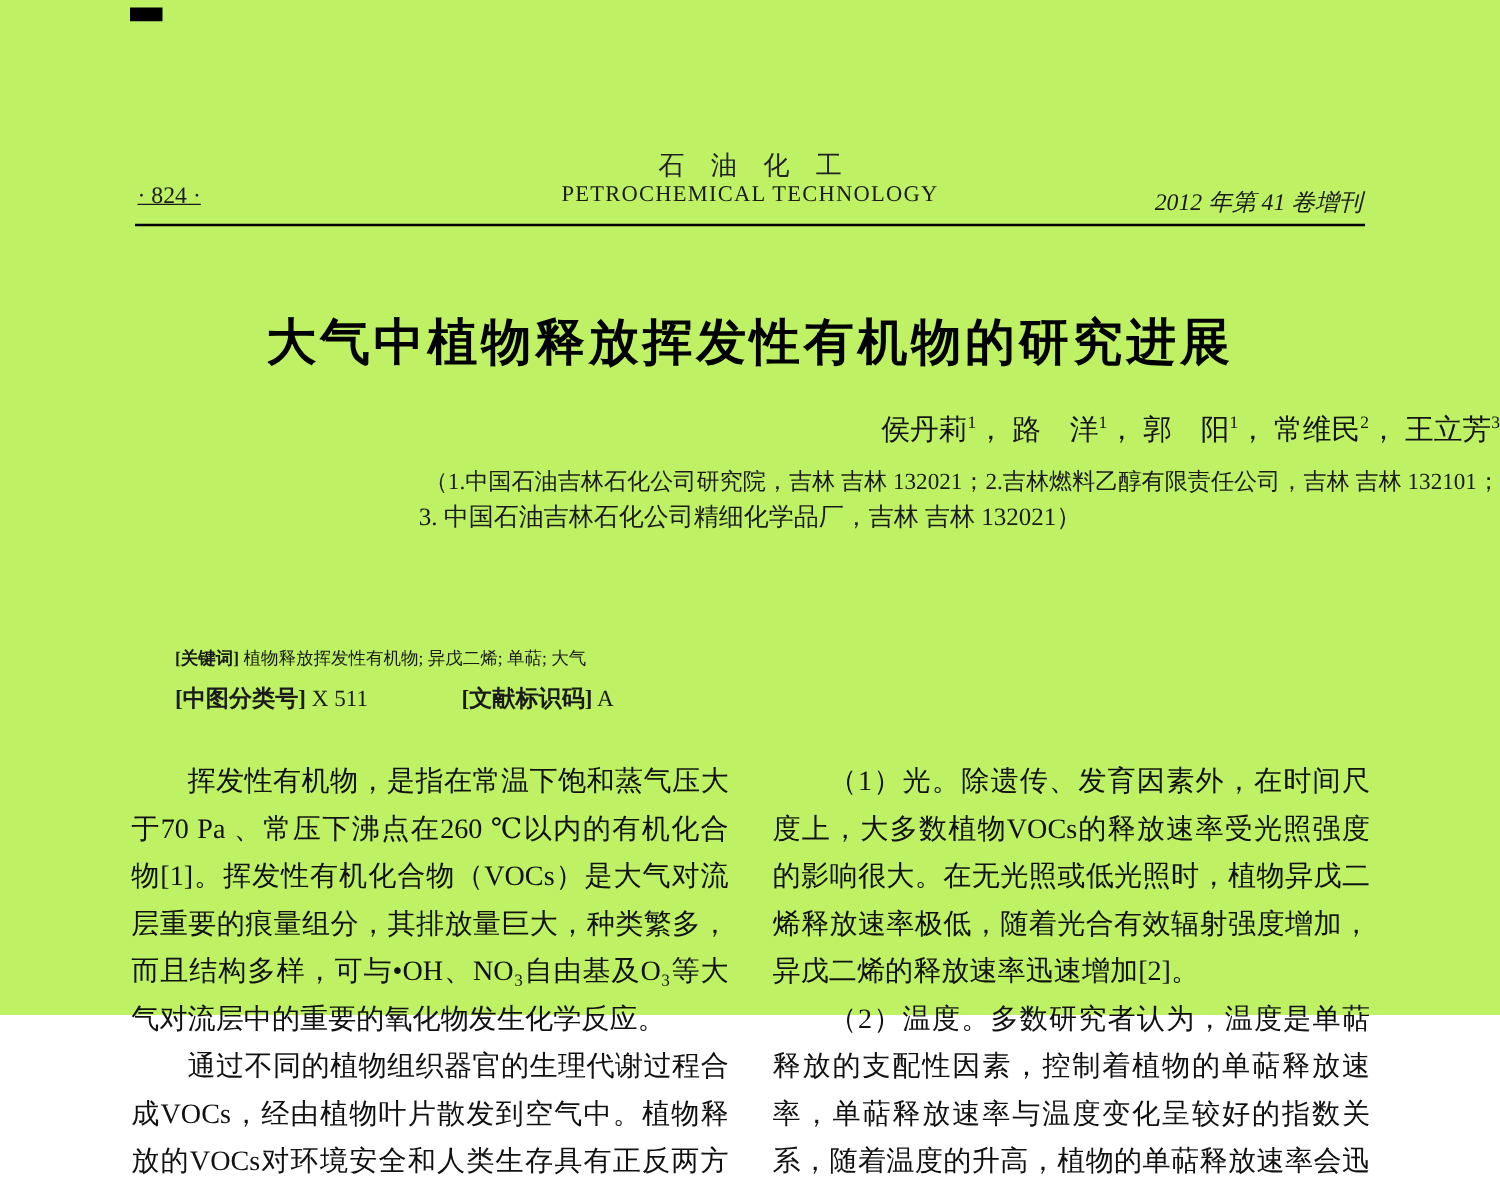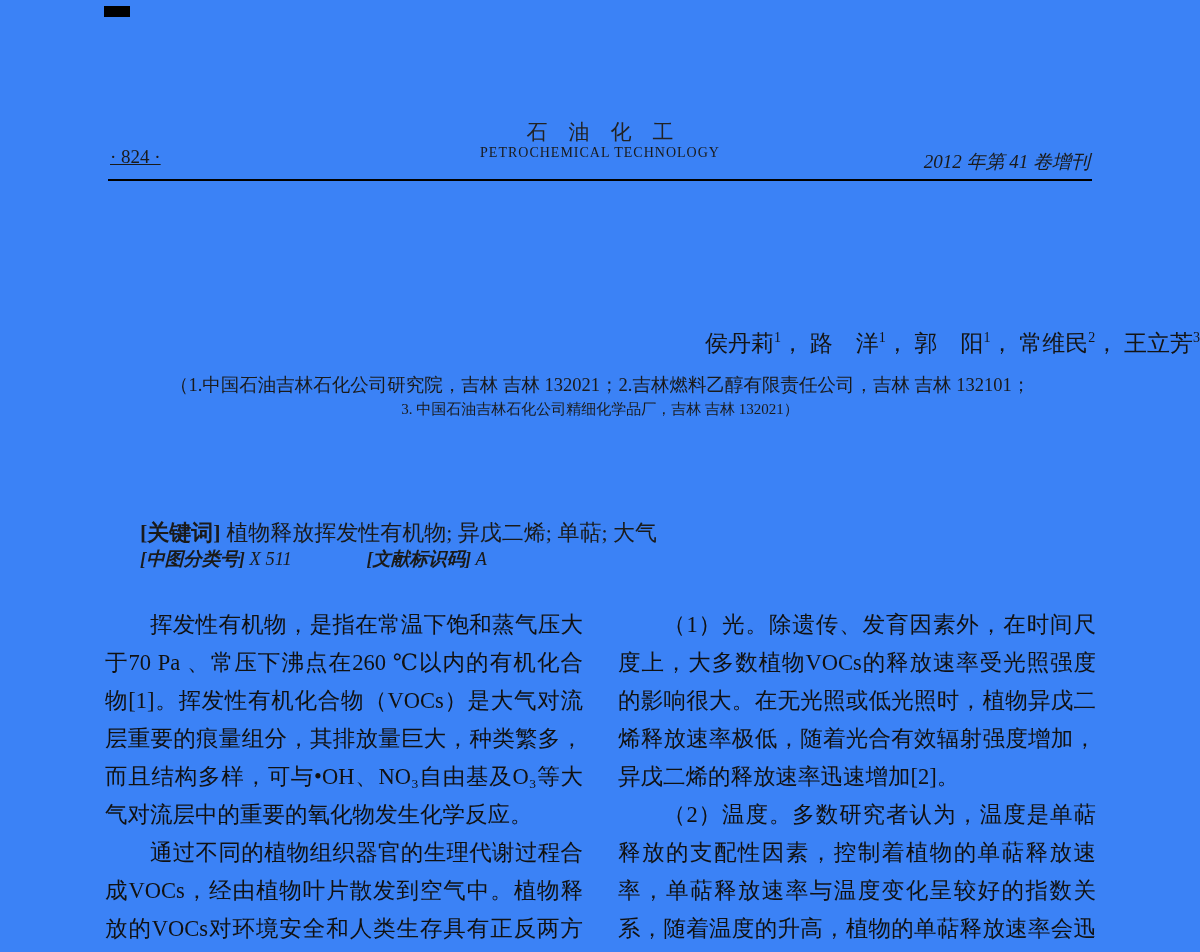--- a/index.html
+++ b/index.html
@@ -3,35 +3,35 @@
 <meta charset="utf-8">
 <style>
   html, body { margin: 0; padding: 0; }
   body {
     width: 1200px; height: 952px;
     background: #ffffff;
     overflow: hidden;
     font-family: "Liberation Serif", "DejaVu Serif", serif;
     color: #161616;
   }
-  .page { position: relative; width: 1200px; height: 952px; background: #3b82f6; }
+  .page { position: relative; width: 1200px; height: 812px; background: #bef264; }
 
   .scan-artifact {
     position: absolute; left: 104px; top: 6px;
     width: 26px; height: 11px; background: #000;
   }
 
   
   .journal-cn {
     position: absolute; top: 118px; left: 0; width: 1200px;
     text-align: center; font-size: 21px; color: #222;
   }
   .journal-en {
     position: absolute; top: 145px; left: 0; width: 1200px;
-    text-align: center; font-size: 14px; letter-spacing: 1px; color: #1a1a1a;
+    text-align: center; font-size: 18px; letter-spacing: 1px; color: #1a1a1a;
   }
   .page-number {
     position: absolute; top: 146px; left: 110px;
     font-size: 19px; color: #1a1a1a; text-decoration: underline;
   }
   .issue-info {
     position: absolute; top: 149px; right: 110px;
     font-size: 19px; color: #1a1a1a; font-style: italic;
   }
   .header-rule {
@@ -46,40 +46,40 @@
     font-family: "Liberation Sans", "DejaVu Sans", sans-serif;
     font-weight: 700; font-size: 40px; letter-spacing: 3px; color: #000;
   }
   .author-line {
     position: absolute; top: 328px; left: 0; width: 1200px;
     text-align: right; font-size: 23px; color: #141414;
   }
   .author-line sup { font-size: 14px; }
   .affil-1 {
     position: absolute; top: 372px; left: 0; width: 1200px;
-    text-align: center; font-size: 18.5px; color: #1a1a1a;
+    text-align: right; font-size: 18.5px; color: #1a1a1a;
   }
   .affil-2 {
     position: absolute; top: 400px; left: 0; width: 1200px;
-    text-align: center; font-size: 15px; color: #1a1a1a;
+    text-align: center; font-size: 20px; color: #1a1a1a;
   }
 
   
   .abstract-block {
     position: absolute; top: 456px; left: 140px; width: 922px;
     font-size: 18.5px; line-height: 29px; text-align: justify; color: #1a1a1a;
   }
   .lbl { font-weight: 700; }
   .keywords-line {
     position: absolute; top: 518px; left: 140px; width: 922px;
-    font-size: 22px; color: #1a1a1a;
+    font-size: 14px; color: #1a1a1a;
   }
   .clc-line {
     position: absolute; top: 546px; left: 140px; width: 922px;
-    font-size: 18.5px; color: #1a1a1a; font-style: italic;
+    font-size: 18.5px; color: #1a1a1a;
   }
   .clc-group { margin-right: 70px; }
 
   
   .col {
     position: absolute; top: 606px; width: 478px;
     font-size: 22.5px; line-height: 38px;
     text-align: justify; text-align-last: left;
     color: #111;
   }
@@ -94,20 +94,21 @@
 <div class="page">
 
   <div class="scan-artifact"></div>
 
   <div class="journal-cn">石　油　化　工</div>
   <div class="journal-en">PETROCHEMICAL  TECHNOLOGY</div>
   <div class="page-number">· 824 ·</div>
   <div class="issue-info">2012 年第 41 卷增刊</div>
   <div class="header-rule"></div>
 
+  <h1 class="article-title">大气中植物释放挥发性有机物的研究进展</h1>
 
   <div class="author-line">
     <span><span>侯丹莉</span><sup>1</sup><span>，</span></span>
     <span><span>路　洋</span><sup>1</sup><span>，</span></span>
     <span><span>郭　阳</span><sup>1</sup><span>，</span></span>
     <span><span>常维民</span><sup>2</sup><span>，</span></span>
     <span><span>王立芳</span><sup>3</sup><span></span></span>
   </div>
 
   <div class="affil-1">（1.中国石油吉林石化公司研究院，吉林 吉林 132021；2.吉林燃料乙醇有限责任公司，吉林 吉林 132101；</div>

